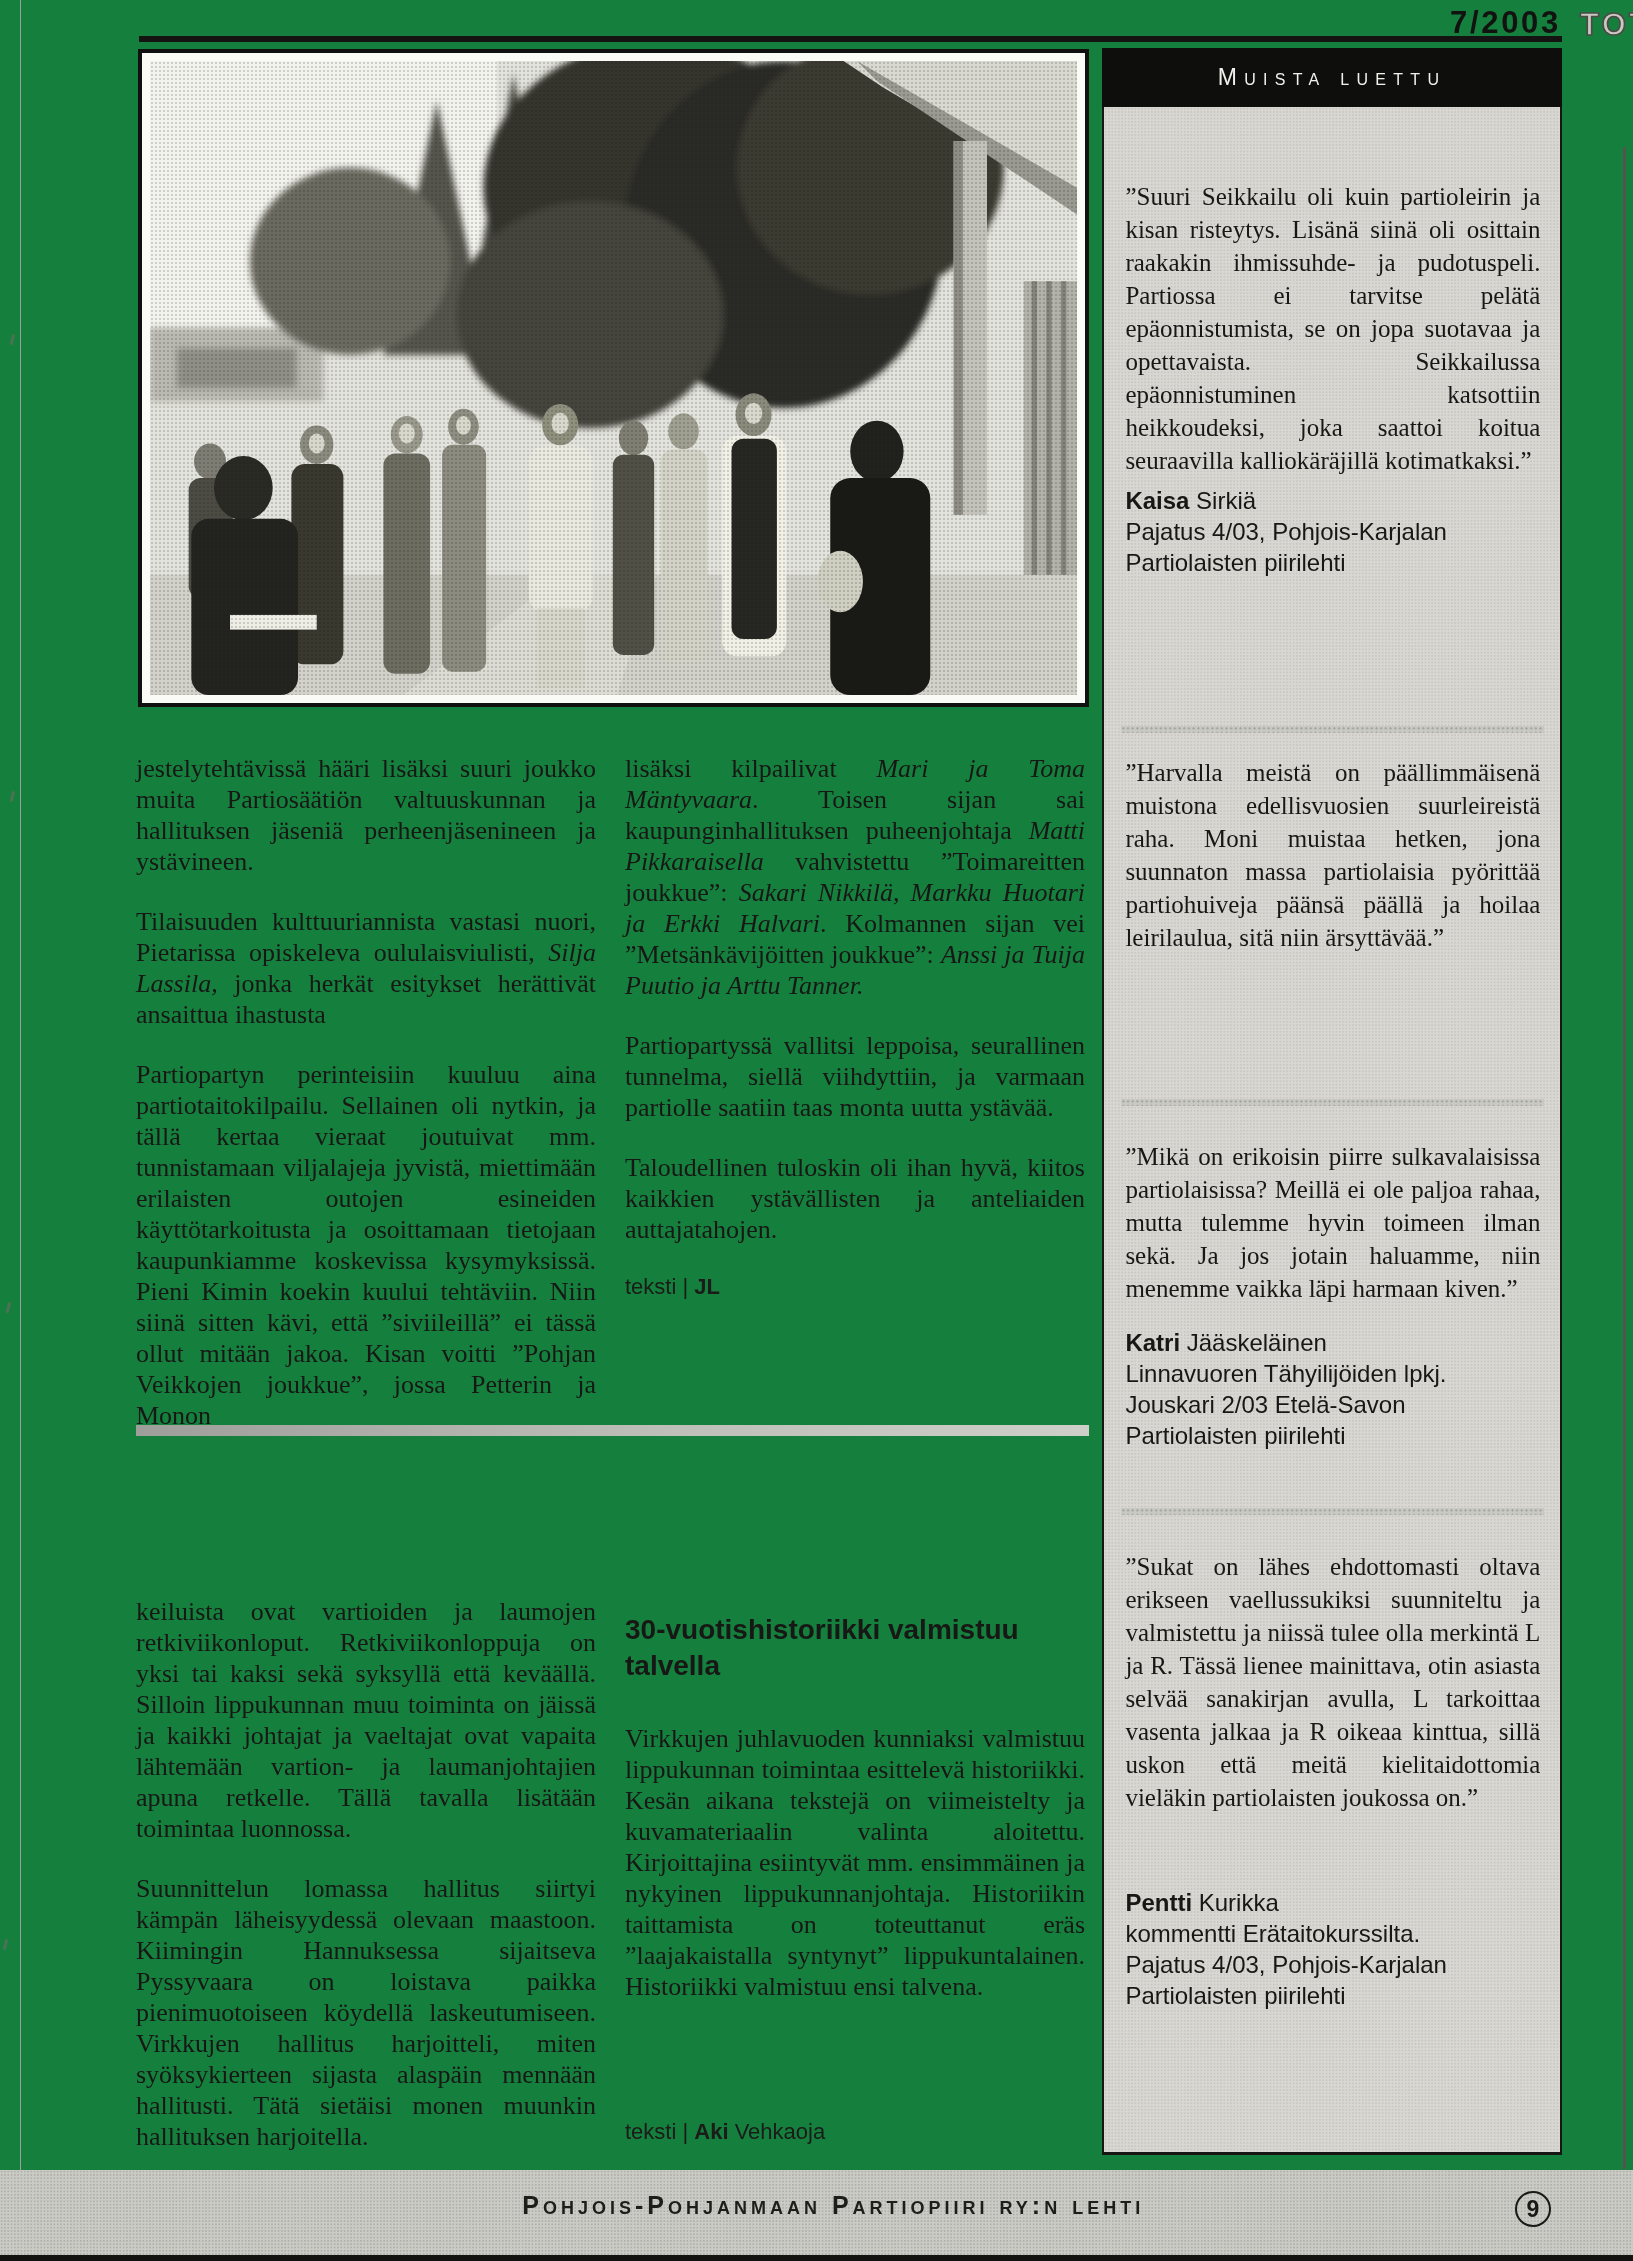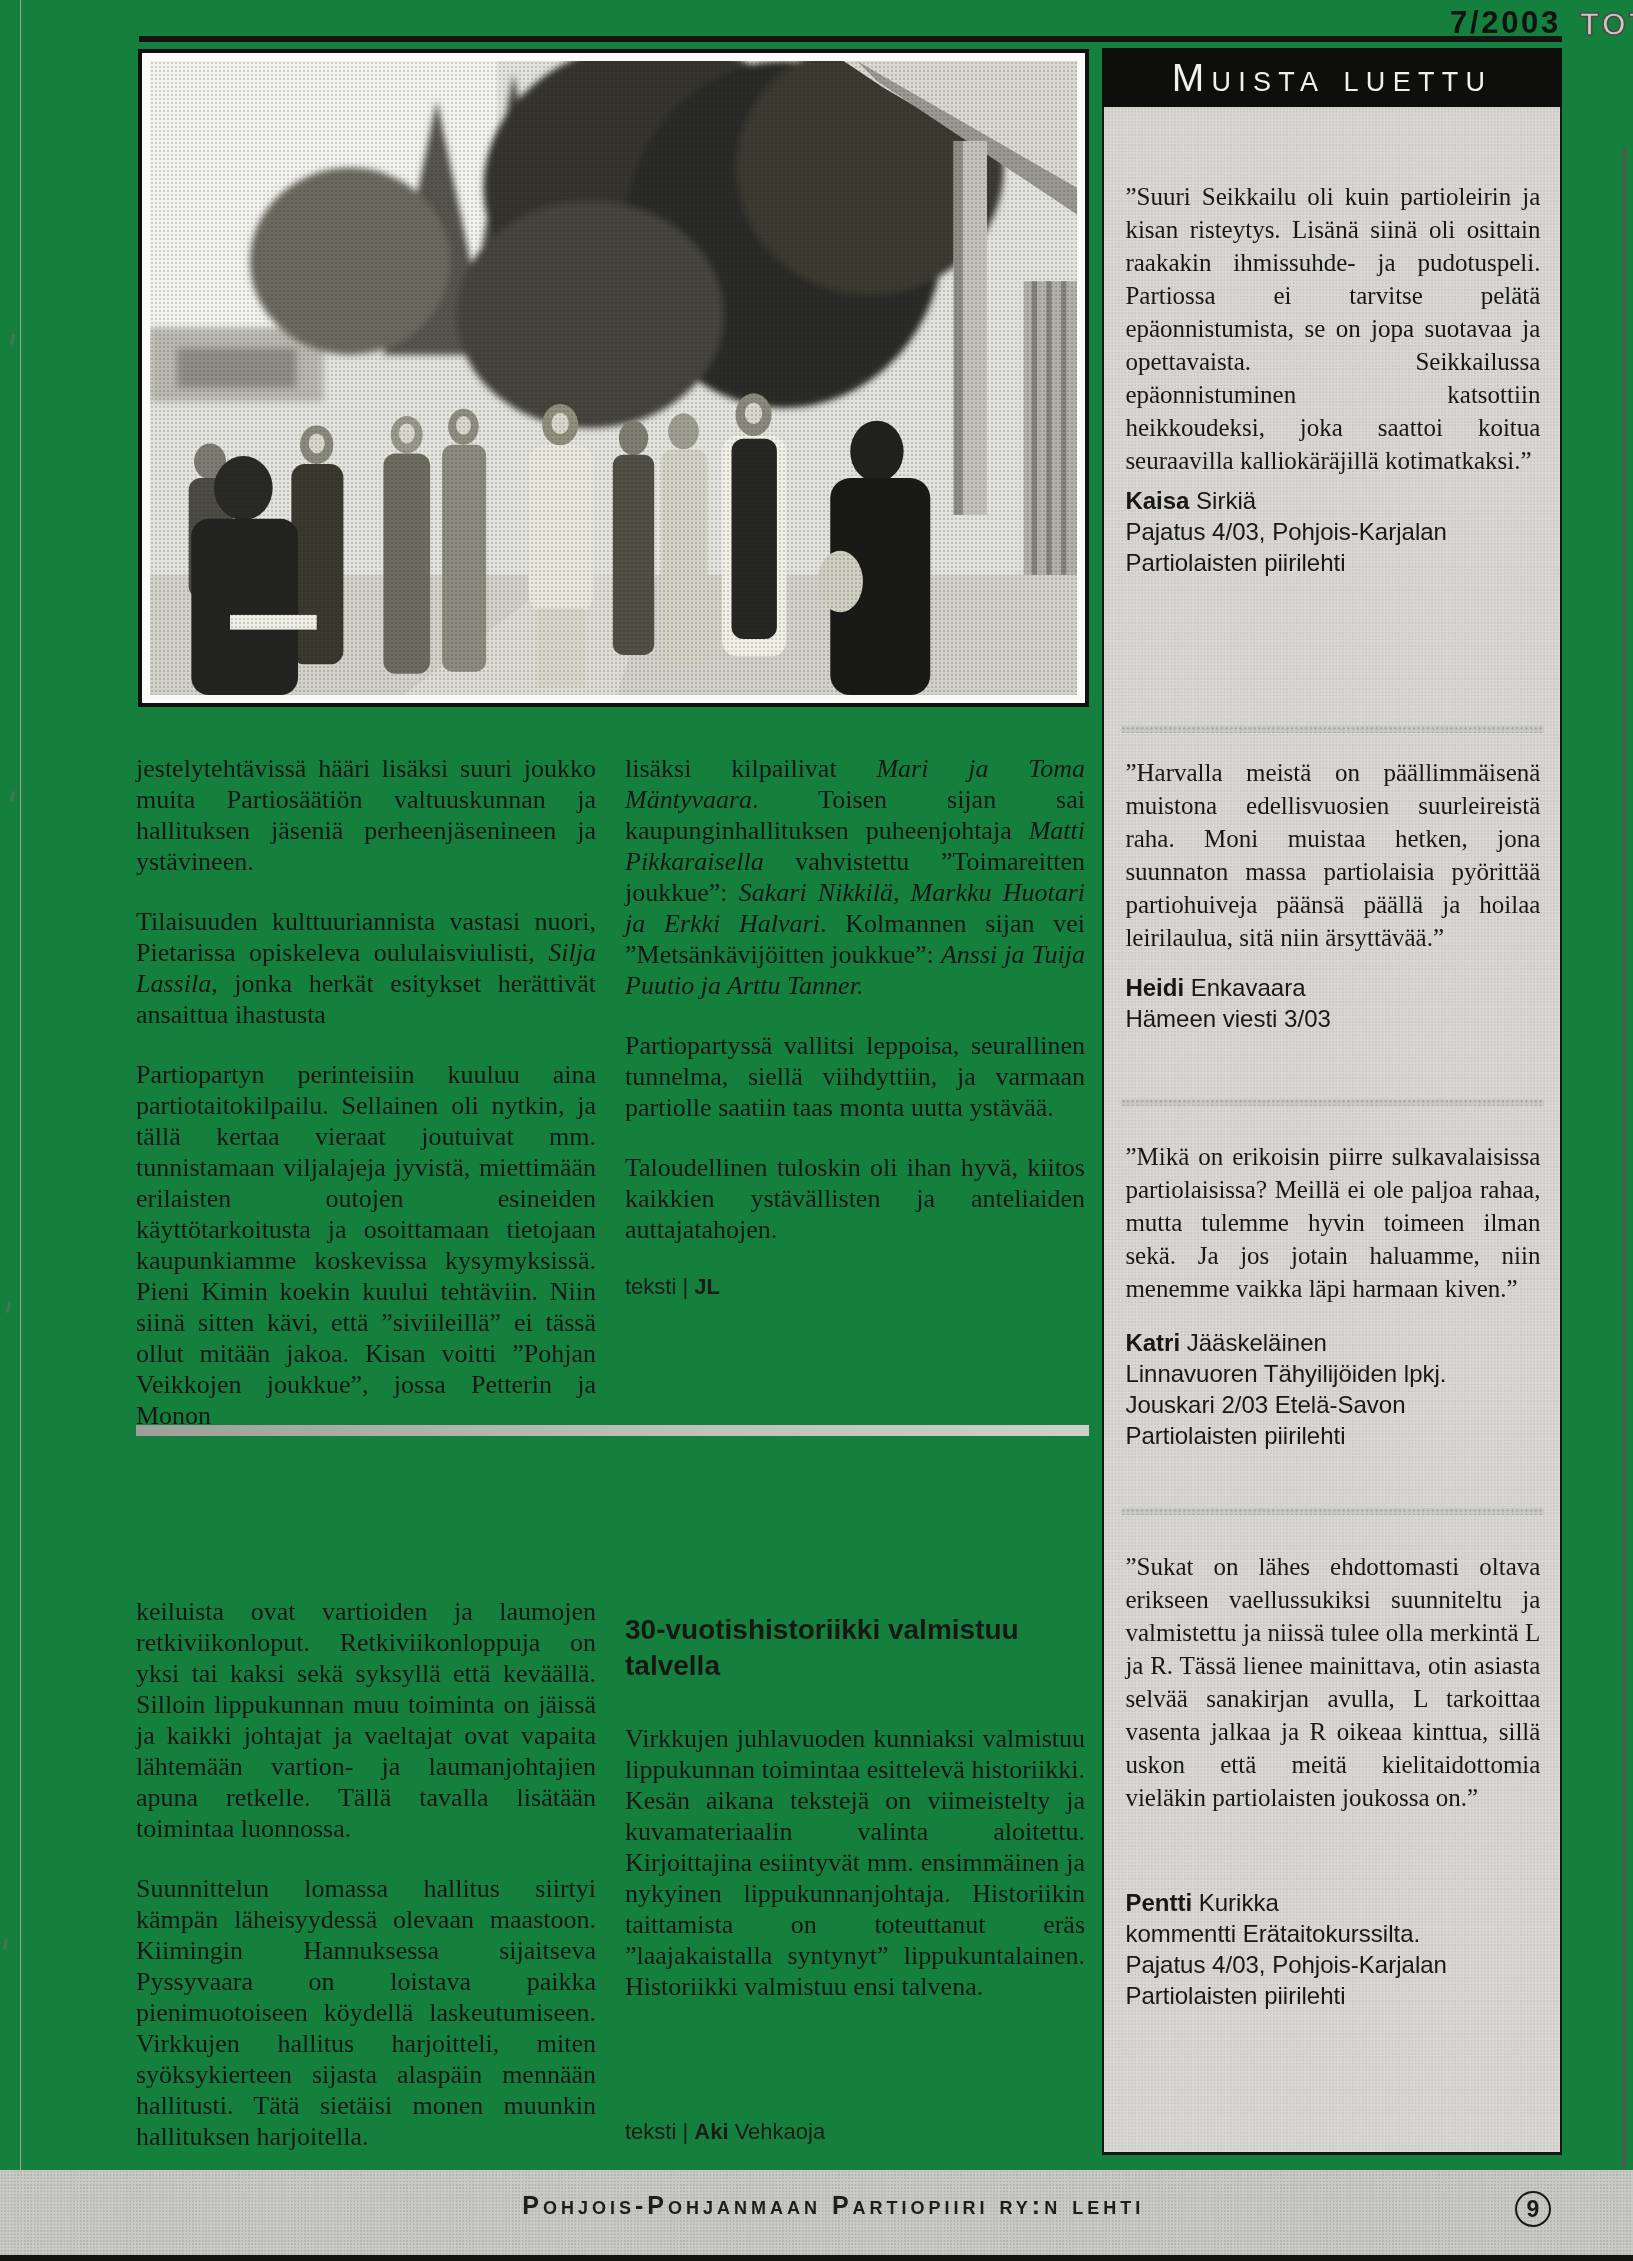--- a/index.html
+++ b/index.html
@@ -57,21 +57,21 @@
   .divider-bar{
     position:absolute;left:136px;top:1425px;width:953px;height:10.7px;
     background:linear-gradient(90deg,#9e9e9a,#bfbfba 55%,#cfcfca);
   }
   
   .sidebar{position:absolute;left:1102px;top:48px;width:460px;height:2107px;}
   .sidebar-header{
     position:absolute;top:0;left:0;width:100%;height:59px;background:#0e0e0c;
     display:flex;align-items:center;justify-content:center;
     font-family:"Liberation Sans","DejaVu Sans",sans-serif;
-    font-variant:small-caps;letter-spacing:7.3px;font-size:39px;color:#f1f1ec;
+    font-variant:small-caps;letter-spacing:7.3px;font-size:23px;color:#f1f1ec;
   }
   .sidebar-body{
     position:absolute;top:59px;left:0;right:0;bottom:0;box-sizing:border-box;
     background-color:#d8d7d2;
     background-image:radial-gradient(rgba(55,55,50,.10) 0.8px, transparent 0.9px);
     background-size:3.3px 3.3px;
     border-left:2.7px solid #161614;border-right:2px solid #161614;border-bottom:3.3px solid #161614;
   }
   .sq{position:absolute;left:21.4px;width:415px;font-size:25px;line-height:33px;text-align:justify;}
   .sa{position:absolute;left:21.4px;width:415px;font-family:"Liberation Sans","DejaVu Sans",sans-serif;font-size:24px;line-height:31px;}
@@ -237,21 +237,20 @@
   </div>
   <div class="byline" id="byline-2"><span>teksti | </span><span style="font-weight: bold;">Aki</span><span> Vehkaoja</span></div>
 
   <div class="sidebar">
     <div class="sidebar-header">Muista luettu</div>
     <div class="sidebar-body">
       <div class="sq q1t">”Suuri Seikkailu oli kuin partioleirin ja kisan risteytys. Lisänä siinä oli osittain raakakin ihmissuhde- ja pudotuspeli. Partiossa ei tarvitse pelätä epäonnistumista, se on jopa suotavaa ja opettavaista. Seikkailussa epäonnistuminen katsottiin heikkoudeksi, joka saattoi koitua seuraavilla kalliokäräjillä kotimatkaksi.”</div>
       <div class="sa q1a"><span style="font-weight: bold;">Kaisa</span><span> Sirkiä</span><br><span>Pajatus 4/03, Pohjois-Karjalan</span><br><span>Partiolaisten piirilehti</span></div>
       <div class="sdiv d1"></div>
       <div class="sq q2t">”Harvalla meistä on päällimmäisenä muistona edellisvuosien suurleireistä raha. Moni muistaa hetken, jona suunnaton massa partiolaisia pyörittää partiohuiveja päänsä päällä ja hoilaa leirilaulua, sitä niin ärsyttävää.”</div>
-      <div class="sa q2a"><span style="font-weight: bold;">Heidi</span><span> Enkavaara</span><br><span>Hämeen viesti 3/03</span></div>
       <div class="sdiv d2"></div>
       <div class="sq q3t">”Mikä on erikoisin piirre sulkavalaisissa partiolaisissa? Meillä ei ole paljoa rahaa, mutta tulemme hyvin toimeen ilman sekä. Ja jos jotain haluamme, niin menemme vaikka läpi harmaan kiven.”</div>
       <div class="sa q3a"><span style="font-weight: bold;">Katri</span><span> Jääskeläinen</span><br><span>Linnavuoren Tähyilijöiden lpkj.</span><br><span>Jouskari 2/03 Etelä-Savon</span><br><span>Partiolaisten piirilehti</span></div>
       <div class="sdiv d3"></div>
       <div class="sq q4t">”Sukat on lähes ehdottomasti oltava erikseen vaellussukiksi suunniteltu ja valmistettu ja niissä tulee olla merkintä L ja R. Tässä lienee mainittava, otin asiasta selvää sanakirjan avulla, L tarkoittaa vasenta jalkaa ja R oikeaa kinttua, sillä uskon että meitä kielitaidottomia vieläkin partiolaisten joukossa on.”</div>
       <div class="sa q4a"><span style="font-weight: bold;">Pentti</span><span> Kurikka</span><br><span>kommentti Erätaitokurssilta.</span><br><span>Pajatus 4/03, Pohjois-Karjalan</span><br><span>Partiolaisten piirilehti</span></div>
     </div>
   </div>
 
   <div class="footer-bar"></div>

